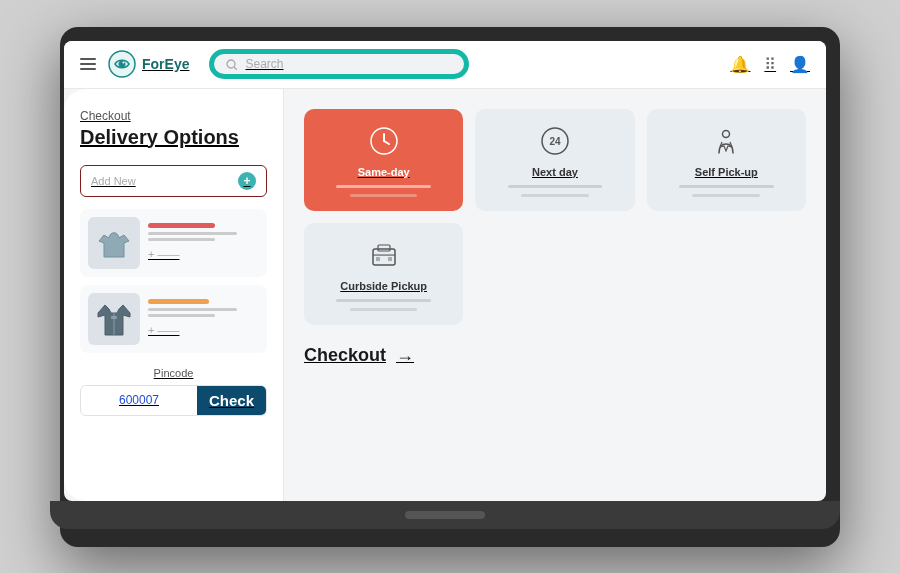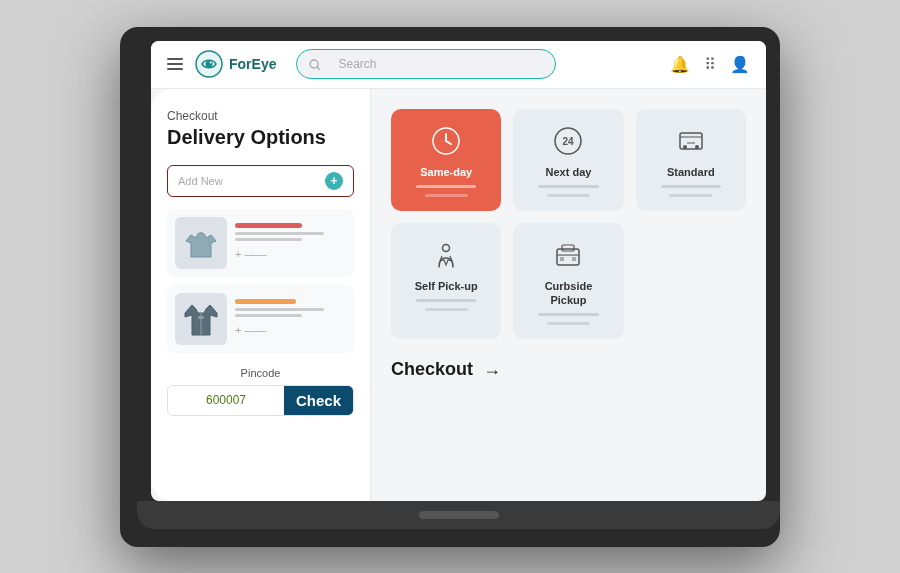--- a/index.html
+++ b/index.html
@@ -8,27 +8,28 @@
       display: flex;
       justify-content: center;
       align-items: center;
       width: 900px;
       height: 573px;
       font-family: -apple-system, BlinkMacSystemFont, 'Segoe UI', sans-serif;
       overflow: hidden;
     }
 
     .laptop-outer {
-      width: 660px;
+      width: 780px;
       height: 520px;
       background: #2a2a2a;
       border-radius: 18px;
-      padding: 14px 14px 0 31px;
+      padding: 14px 14px 0 4px;
       position: relative;
       box-shadow: 0 20px 60px rgba(0,0,0,0.5);
+      text-decoration: underline;
     }
 
     .laptop-screen {
       width: 100%;
       height: 460px;
       background: #f4f5f7;
       border-radius: 8px;
       overflow: hidden;
       display: flex;
       flex-direction: column;
@@ -92,26 +93,26 @@
       font-size: 14px;
       font-weight: 700;
       color: #1a6b6b;
     }
 
     .search-bar {
       flex: 1;
       max-width: 260px;
       height: 30px;
       background: #f0f2f5;
-      border: 1px solid #14b8a6;
+      border: 5px solid #14b8a6;
       border-radius: 20px;
       display: flex;
       align-items: center;
       padding: 0 12px;
-      gap: 18px;
+      gap: 8px;
     }
 
     .search-placeholder {
       font-size: 12px;
       color: #aaa;
     }
 
     .top-bar-right {
       margin-left: auto;
       display: flex;
@@ -269,21 +270,21 @@
       align-items: center;
       border: 1px solid #e0e2e5;
       border-radius: 6px;
       overflow: hidden;
     }
 
     .pincode-value {
       flex: 1;
       padding: 6px 10px;
       font-size: 12px;
-      color: #4d7c0f;
+      color: #1d4ed8;
       font-weight: 500;
     }
 
     .check-btn {
       background: #0c4a6e;
       color: white;
       padding: 6px 12px;
       font-size: 15px;
       font-weight: 600;
       cursor: pointer;
@@ -491,34 +492,20 @@
               <svg width="32" height="32" viewBox="0 0 32 32" fill="none">
                 <circle cx="16" cy="16" r="13" stroke="#555" stroke-width="1.5" fill="none"></circle>
                 <text x="16" y="20" text-anchor="middle" font-size="10" fill="#555" font-weight="bold">24</text>
               </svg>
             </div>
             <span class="option-label">Next day</span>
             <div class="option-bar" style="background:rgba(0,0,0,0.12)"></div>
             <div class="option-bar-sm"></div>
           </div>
 
-          <div class="delivery-option">
-            <div class="option-icon">
-              <svg width="32" height="32" viewBox="0 0 32 32" fill="none">
-                <rect x="5" y="8" width="22" height="16" rx="2" stroke="#555" stroke-width="1.5" fill="none"></rect>
-                <path d="M5 12 L27 12" stroke="#555" stroke-width="1.2"></path>
-                <circle cx="10" cy="22" r="2" fill="#555"></circle>
-                <circle cx="22" cy="22" r="2" fill="#555"></circle>
-                <path d="M12 18 L20 18" stroke="#555" stroke-width="1.2"></path>
-              </svg>
-            </div>
-            <span class="option-label">Standard</span>
-            <div class="option-bar" style="background:rgba(0,0,0,0.12)"></div>
-            <div class="option-bar-sm"></div>
-          </div>
 
           <div class="delivery-option">
             <div class="option-icon">
               <svg width="32" height="32" viewBox="0 0 32 32" fill="none">
                 <circle cx="16" cy="9" r="3.5" stroke="#555" stroke-width="1.5" fill="none"></circle>
                 <path d="M9 28 C9 22 12 19 16 19 C20 19 23 22 23 28" stroke="#555" stroke-width="1.5" fill="none" stroke-linecap="round"></path>
                 <path d="M12 17 L10 22 L14 21 L16 26 L18 21 L22 22 L20 17" stroke="#555" stroke-width="1.2" fill="none"></path>
               </svg>
             </div>
             <span class="option-label">Self Pick-up</span>

